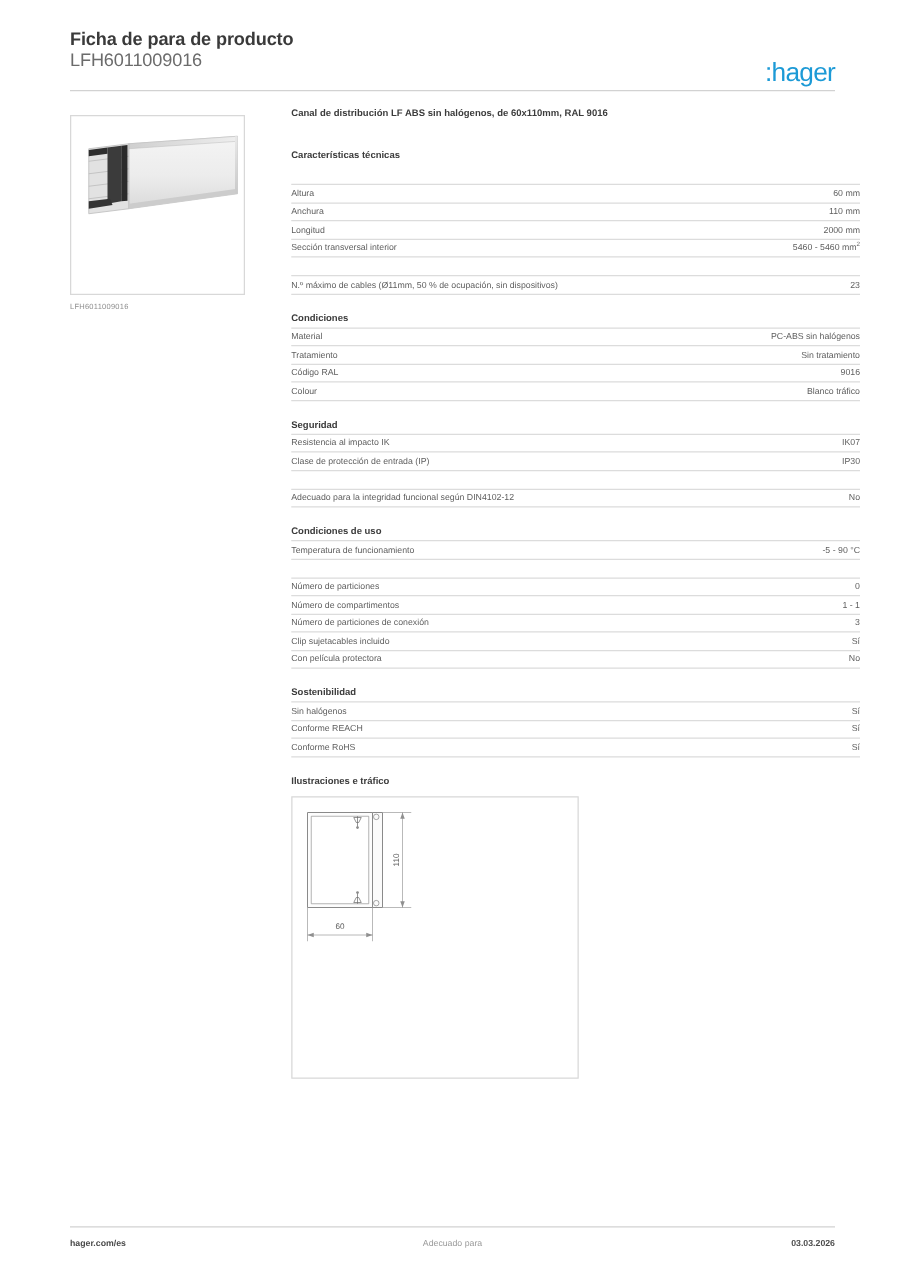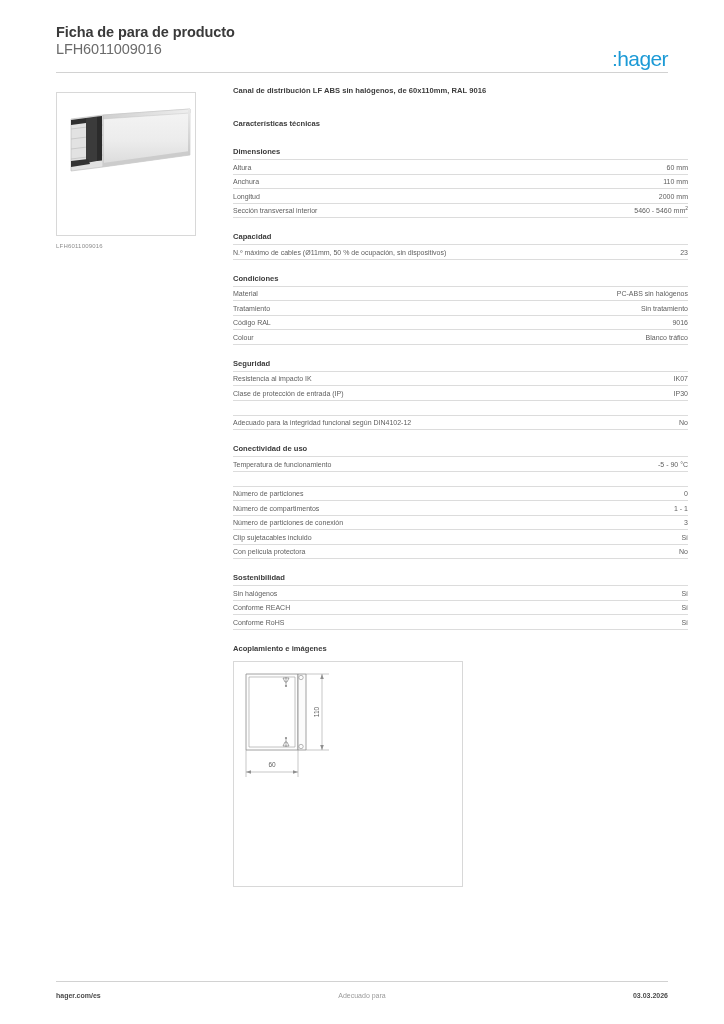--- a/index.html
+++ b/index.html
@@ -264,21 +264,20 @@
 </div>
 <div class="photo-caption">LFH6011009016</div>
 
 <div class="content">
 
   <div class="product-name">Canal de distribución LF ABS sin halógenos, de 60x110mm, RAL 9016</div>
   <div class="tech-head">Características técnicas</div>
 
   <div id="spec-container">
       <div class="spec-group">
-        <div class="section-title">Dimensiones</div>
         <table class="spec-table">
           <tbody>
             <tr>
               <td class="spec-label">Altura</td>
               <td class="spec-value">60 mm</td>
             </tr>
             <tr>
               <td class="spec-label">Anchura</td>
               <td class="spec-value">110 mm</td>
             </tr>
@@ -287,21 +286,20 @@
               <td class="spec-value">2000 mm</td>
             </tr>
             <tr>
               <td class="spec-label">Sección transversal interior</td>
               <td class="spec-value"><span>5460 - 5460 mm</span><sup>2</sup></td>
             </tr>
           </tbody>
         </table>
       </div>
       <div class="spec-group">
-        <div class="section-title">Capacidad</div>
         <table class="spec-table">
           <tbody>
             <tr>
               <td class="spec-label">N.º máximo de cables (Ø11mm, 50 % de ocupación, sin dispositivos)</td>
               <td class="spec-value">23</td>
             </tr>
           </tbody>
         </table>
       </div>
       <div class="spec-group">
@@ -346,21 +344,21 @@
         <table class="spec-table">
           <tbody>
             <tr>
               <td class="spec-label">Adecuado para la integridad funcional según DIN4102-12</td>
               <td class="spec-value">No</td>
             </tr>
           </tbody>
         </table>
       </div>
       <div class="spec-group">
-        <div class="section-title">Conectividad de uso</div>
+        <div class="section-title">Condiciones de uso</div>
         <table class="spec-table">
           <tbody>
             <tr>
               <td class="spec-label">Temperatura de funcionamiento</td>
               <td class="spec-value">-5 - 90 °C</td>
             </tr>
           </tbody>
         </table>
       </div>
       <div class="spec-group">
@@ -403,21 +401,21 @@
             </tr>
             <tr>
               <td class="spec-label">Conforme RoHS</td>
               <td class="spec-value">Sí</td>
             </tr>
           </tbody>
         </table>
       </div>
     </div>
 
-  <div class="drawing-title">Acoplamiento e imágenes</div>
+  <div class="drawing-title">Ilustraciones e tráfico</div>
 
   <div class="drawing-box">
     <svg width="228" height="224" viewBox="0 0 228 224">
       <g stroke="#7d7d7d" stroke-width="0.7" fill="none">
 
         <path d="M12,12 L64,12 L64,88 L12,88 Z" fill="#fdfdfd" stroke="#8a8a8a" stroke-width="0.8"></path>
 
         <path d="M15,15 L61,15 L61,85 L15,85 Z" fill="#ffffff" stroke="#9a9a9a" stroke-width="0.6"></path>
 
         <path d="M64,12 L72,12 L72,88 L64,88 Z" fill="#fbfbfb" stroke="#8a8a8a" stroke-width="0.8"></path>

